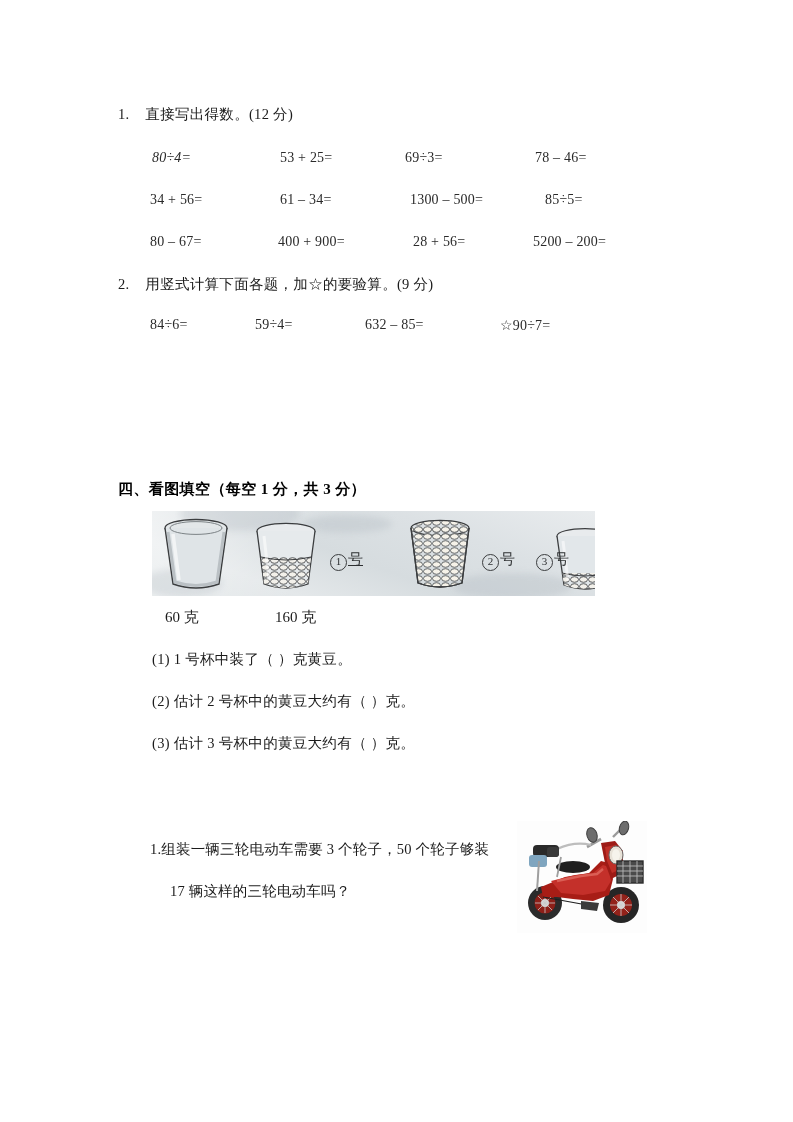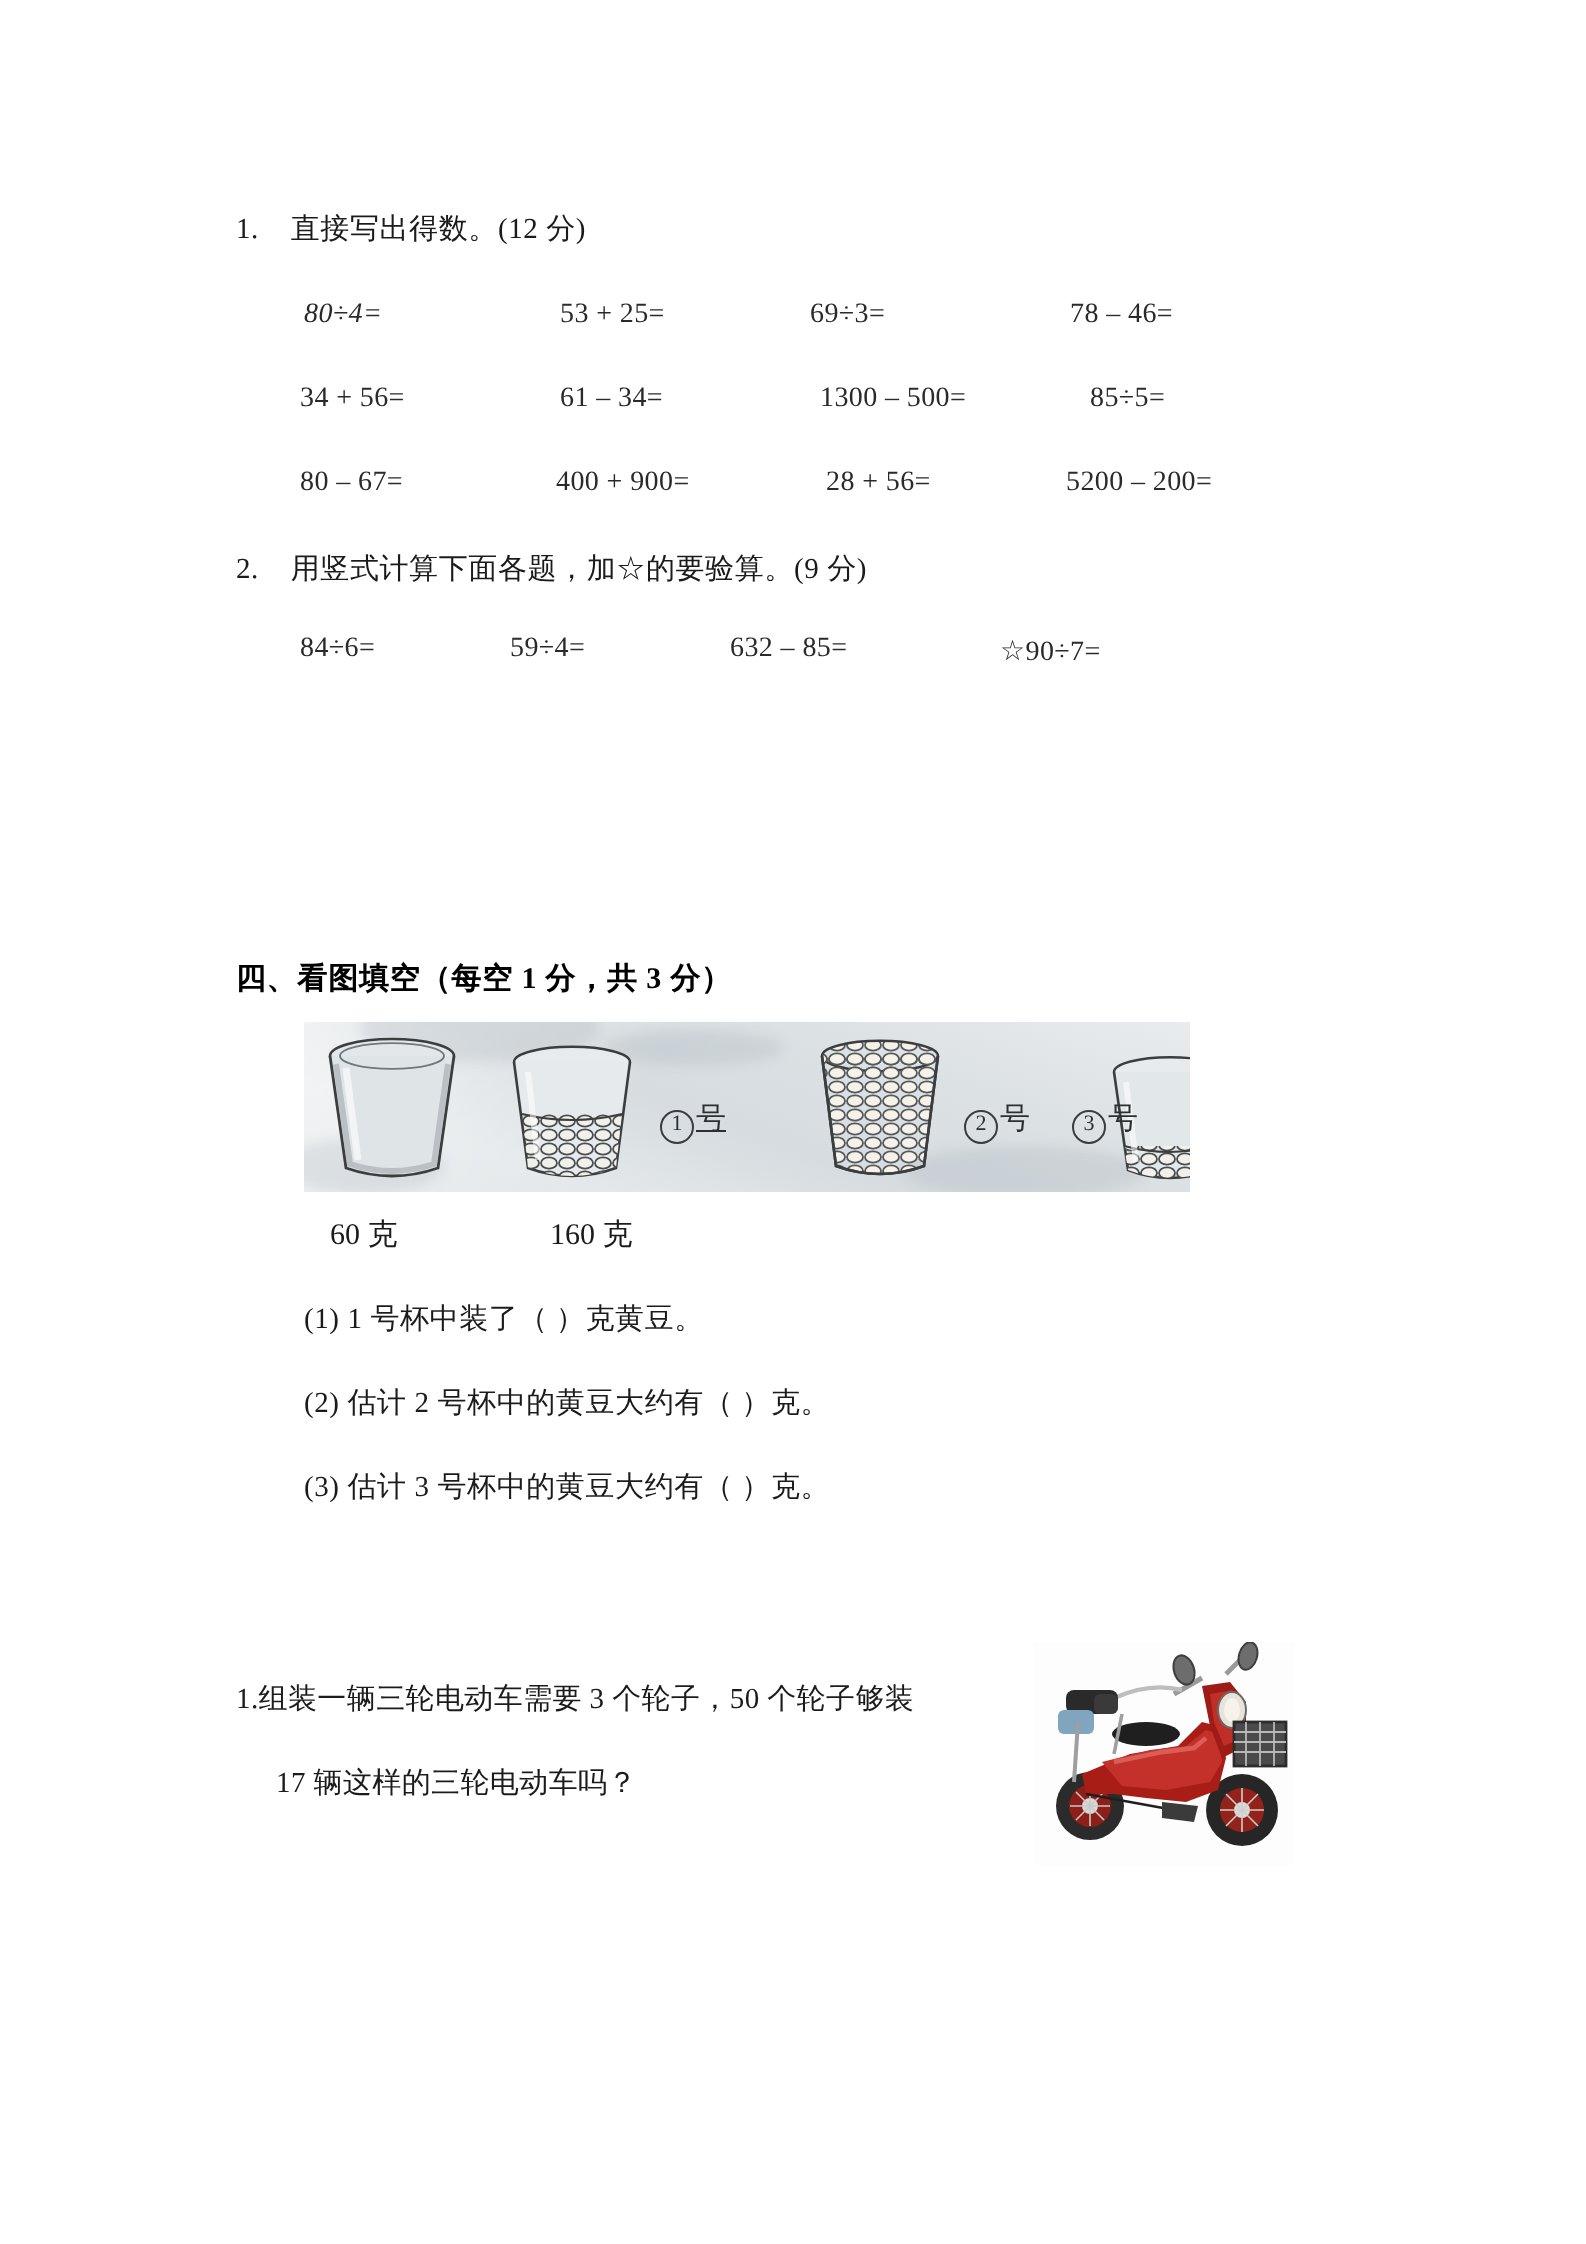--- a/index.html
+++ b/index.html
@@ -46,20 +46,21 @@
   }
 
   .fill-line {
     font-size: 14.5px;
     letter-spacing: .3px;
   }
 
   .prob-line {
     font-size: 14.5px;
     letter-spacing: .2px;
+    margin-left: 32px;
   }
 
   
   .cup-photo {
     position: absolute;
     left: 152px;
     top: 511px;
     width: 443px;
     height: 85px;
     background:

